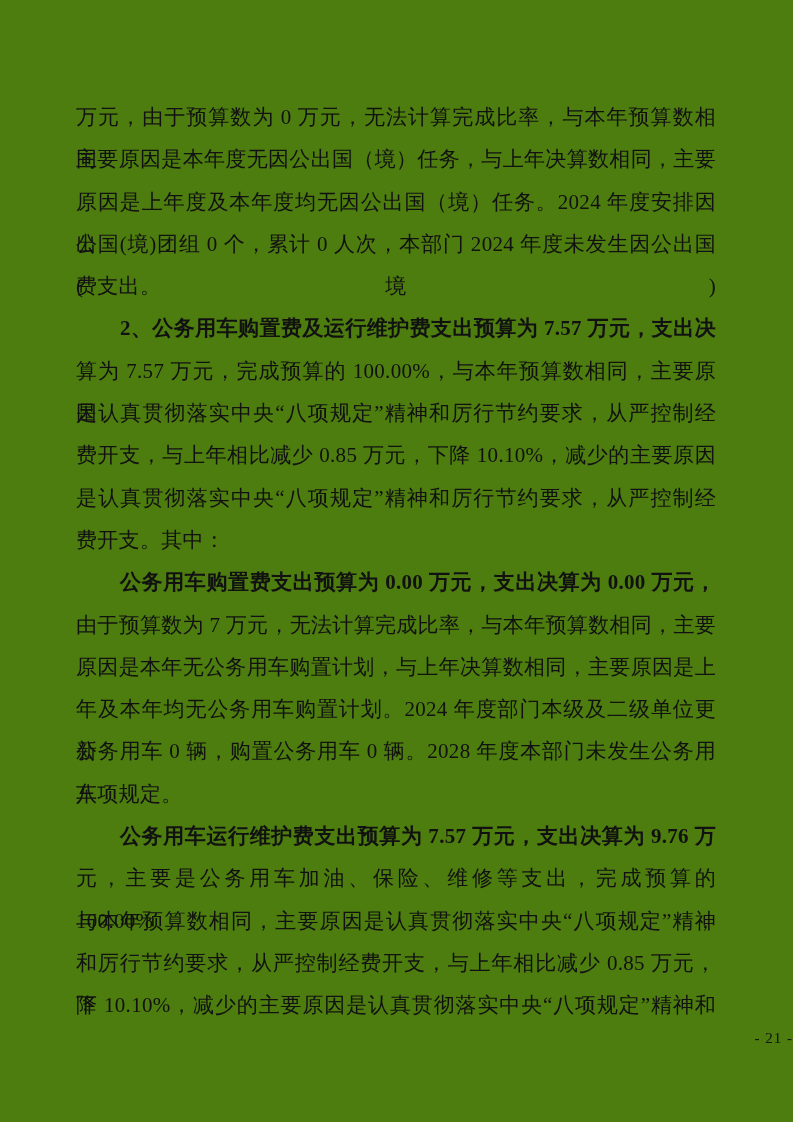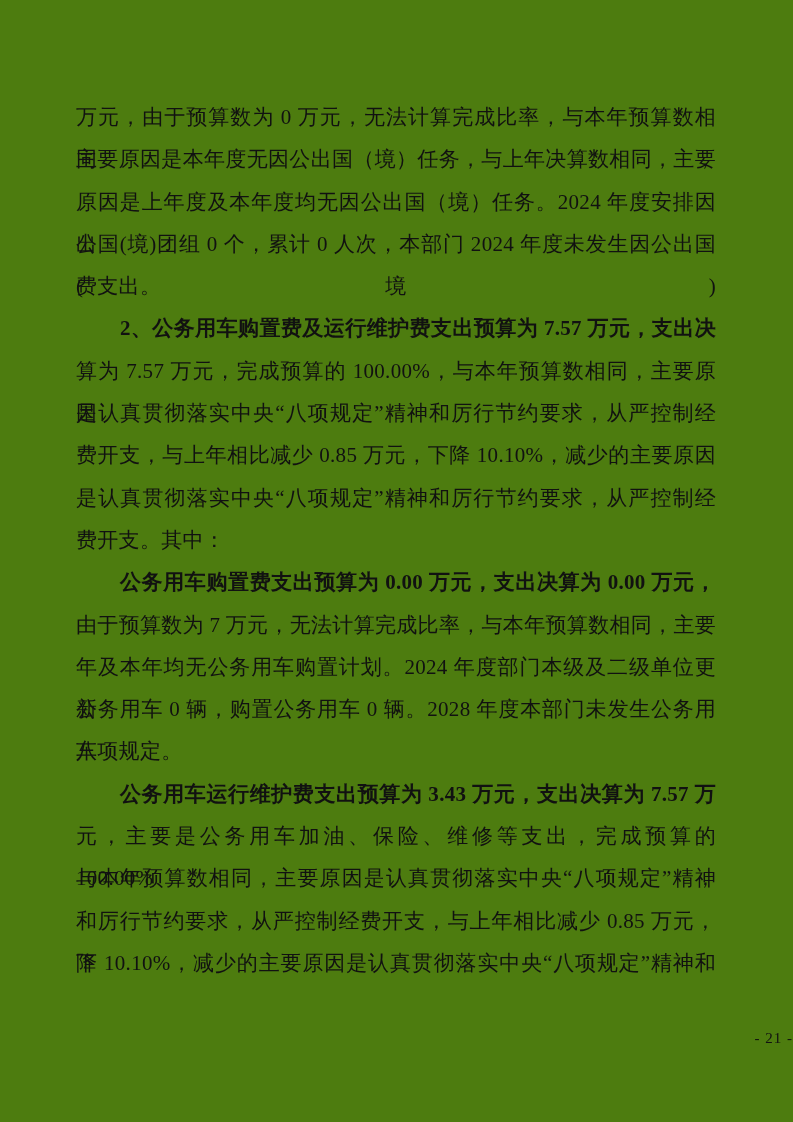--- a/index.html
+++ b/index.html
@@ -60,24 +60,25 @@
       <div class="text-line">出国(境)团组 0 个，累计 0 人次，本部门 2024 年度未发生因公出国(境)</div>
       <div class="text-line para-end">费支出。</div>
       <div class="text-line indent">2、公务用车购置费及运行维护费支出预算为 7.57 万元，支出决</div>
       <div class="text-line">算为 7.57 万元，完成预算的 100.00%，与本年预算数相同，主要原因</div>
       <div class="text-line">是认真贯彻落实中央“八项规定”精神和厉行节约要求，从严控制经</div>
       <div class="text-line">费开支，与上年相比减少 0.85 万元，下降 10.10%，减少的主要原因</div>
       <div class="text-line">是认真贯彻落实中央“八项规定”精神和厉行节约要求，从严控制经</div>
       <div class="text-line para-end">费开支。其中：</div>
       <div class="text-line indent">公务用车购置费支出预算为 0.00 万元，支出决算为 0.00 万元，</div>
       <div class="text-line">由于预算数为 7 万元，无法计算完成比率，与本年预算数相同，主要</div>
+      <div class="text-line">原因是本年无公务用车购置计划，与上年决算数相同，主要原因是上</div>
       <div class="text-line">年及本年均无公务用车购置计划。2024 年度部门本级及二级单位更新</div>
       <div class="text-line">公务用车 0 辆，购置公务用车 0 辆。2028 年度本部门未发生公务用车</div>
       <div class="text-line para-end">八项规定。</div>
-      <div class="text-line indent">公务用车运行维护费支出预算为 3.43 万元，支出决算为 7.57 万</div>
+      <div class="text-line indent">公务用车运行维护费支出预算为 7.57 万元，支出决算为 9.76 万</div>
       <div class="text-line">元，主要是公务用车加油、保险、维修等支出，完成预算的 100.00%，</div>
       <div class="text-line">与本年预算数相同，主要原因是认真贯彻落实中央“八项规定”精神</div>
       <div class="text-line">和厉行节约要求，从严控制经费开支，与上年相比减少 0.85 万元，下</div>
       <div class="text-line">降 10.10%，减少的主要原因是认真贯彻落实中央“八项规定”精神和</div>
     </div>
   <div class="footer">
     <span>- 21 -</span>
   </div>
 </div>
 

